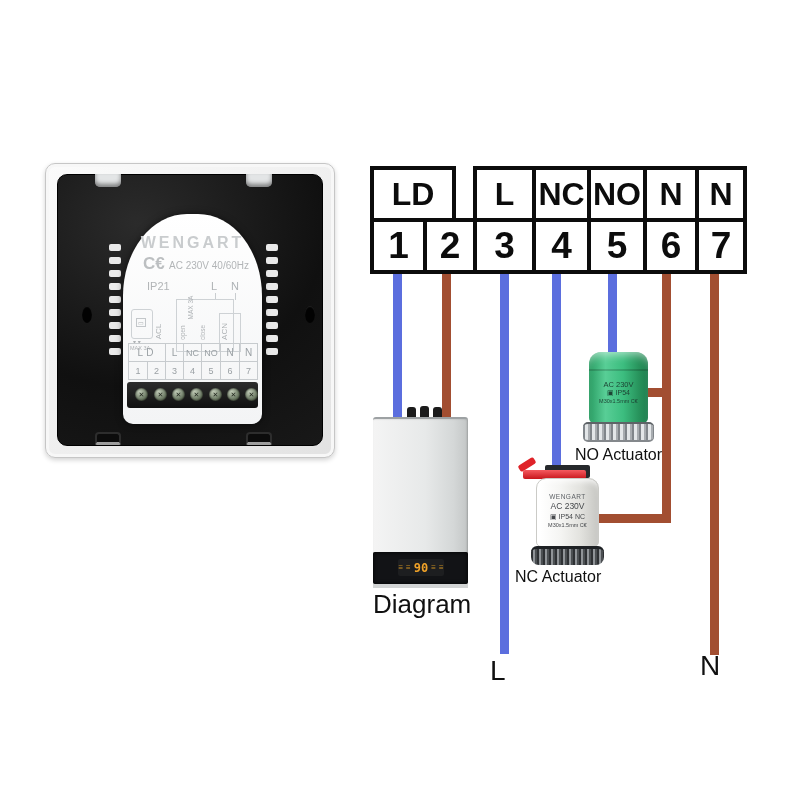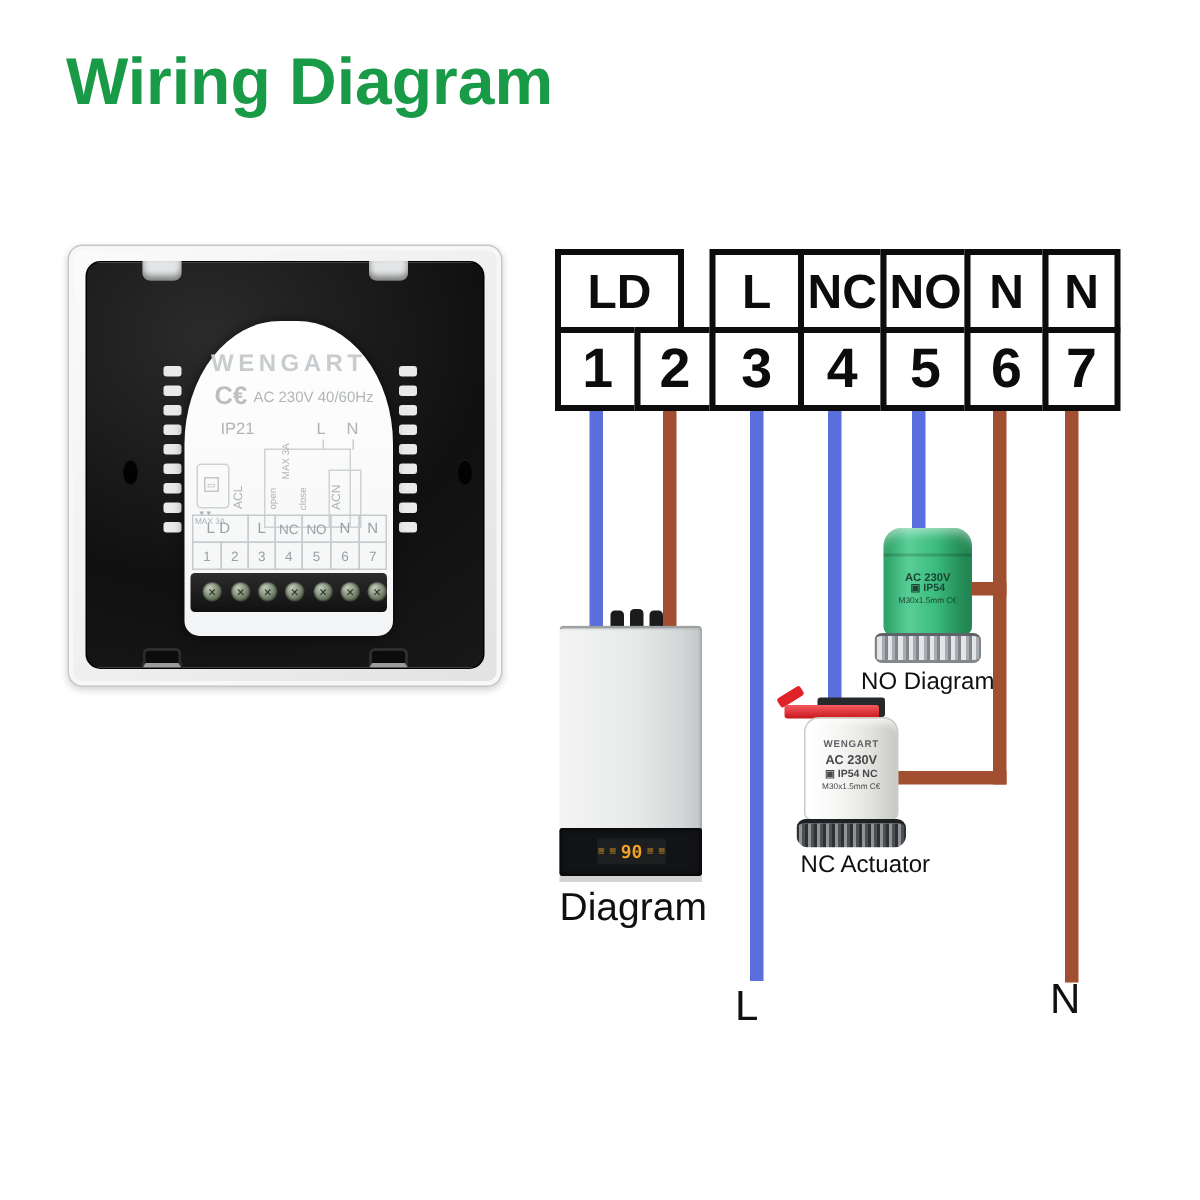--- a/index.html
+++ b/index.html
@@ -85,35 +85,34 @@
     transform:rotate(-32deg);border-radius:2px;}
   #nc-lever{left:523px;top:470px;width:63px;height:9px;border-radius:2px;
     background:linear-gradient(#f55a5f,#c8161c);}
   #nc-body{left:536px;top:478px;width:63px;height:69px;border-radius:10px 10px 5px 5px;
     background:linear-gradient(90deg,#ffffff 6%,#f5f5f3 38%,#e3e3df 70%,#c7c7c3);
     border:1px solid #cbcbc7;box-shadow:inset 0 6px 6px -4px rgba(255,255,255,.9);}
   #nc-text{left:536px;top:493px;width:63px;text-align:center;color:#46494c;line-height:1.3;}
   #nc-ring{left:531px;top:546px;width:73px;height:19px;border-radius:6px 6px 8px 8px;
     background:repeating-linear-gradient(90deg,#2e3134 0 2px,#909498 2px 4px,#4b4f52 4px 6px);
     border-top:3px solid #1e2124;}
-  #nc-label{left:515px;top:568px;width:105px;text-align:right;font-size:16px;color:#101010;}
+  #nc-label{left:515px;top:568px;width:105px;text-align:left;font-size:16px;color:#101010;}
 
   
   #label-l{left:490px;top:655px;width:30px;font-size:28px;color:#101010;}
   #label-n{left:700px;top:650px;width:34px;font-size:28px;color:#101010;}
 
   .t65{font-size:6.5px;} .t55{font-size:5.5px;} .t7{font-size:7px;} .t75{font-size:7.5px;}
-  .t85{font-size:8.5px;} .b{font-weight:bold;}
+  .t85{font-size:8.5px;} .b{font-weight:normal;}
 </style>
 </head>
 <body>
 
 <div id="canvas">
 
-  <div id="title" class="abs" style="color: rgb(24, 154, 70);">Wiring Diagram</div>
 
   <div>
     <div id="tstat-frame" class="abs"></div>
     <div id="tstat-panel" class="abs"></div>
     <div class="abs clip-top" style="left:95px;top:174px;"></div>
     <div class="abs clip-top" style="left:246px;top:174px;"></div>
     <div class="abs clip-bot" style="left:95px;top:432px;"></div>
     <div class="abs clip-bot" style="left:246px;top:432px;"></div>
     <div class="abs side-hole" style="left:82px;top:306px;"></div>
     <div class="abs side-hole" style="left:305px;top:306px;"></div>
@@ -240,21 +239,21 @@
 
   <div>
     <div id="no-body" class="abs"></div>
     <div id="no-seam" class="abs"></div>
     <div id="no-text" class="abs">
       <div class="t75 b">AC 230V</div>
       <div class="t7 b"><span>▣</span> <span>IP54</span></div>
       <div class="t55">M30x1.5mm C€</div>
     </div>
     <div id="no-ring" class="abs"></div>
-    <div id="no-label" class="abs">NO Diagram</div>
+    <div id="no-label" class="abs">NO Actuator</div>
   </div>
 
   <div>
     <div id="nc-cap" class="abs"></div>
     <div id="nc-lever-tab" class="abs"></div>
     <div id="nc-lever" class="abs"></div>
     <div id="nc-body" class="abs"></div>
     <div id="nc-text" class="abs">
       <div class="t65 b" style="letter-spacing:.5px;color:#5e6266;">WENGART</div>
       <div class="t85 b">AC 230V</div>

